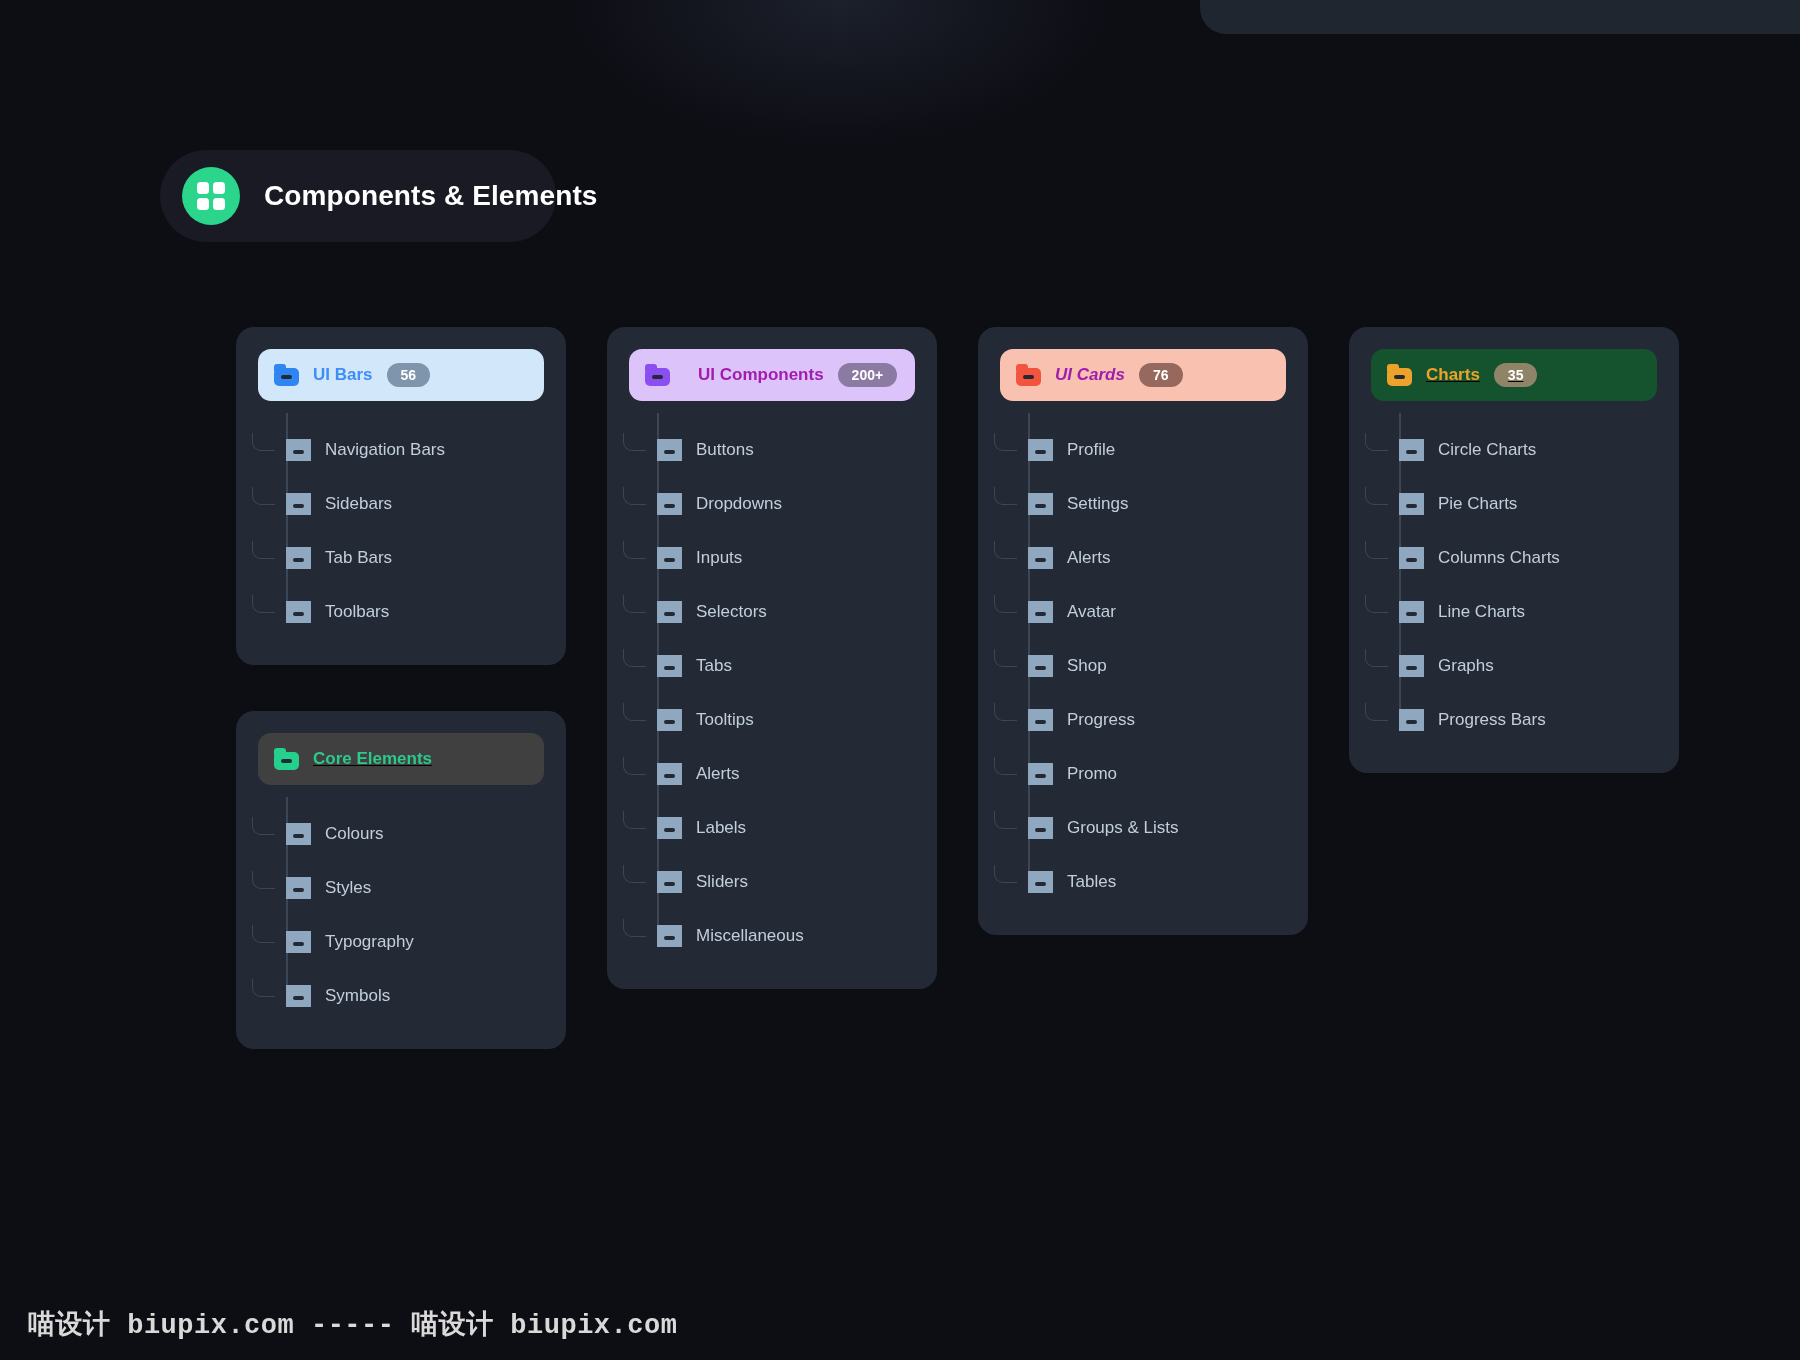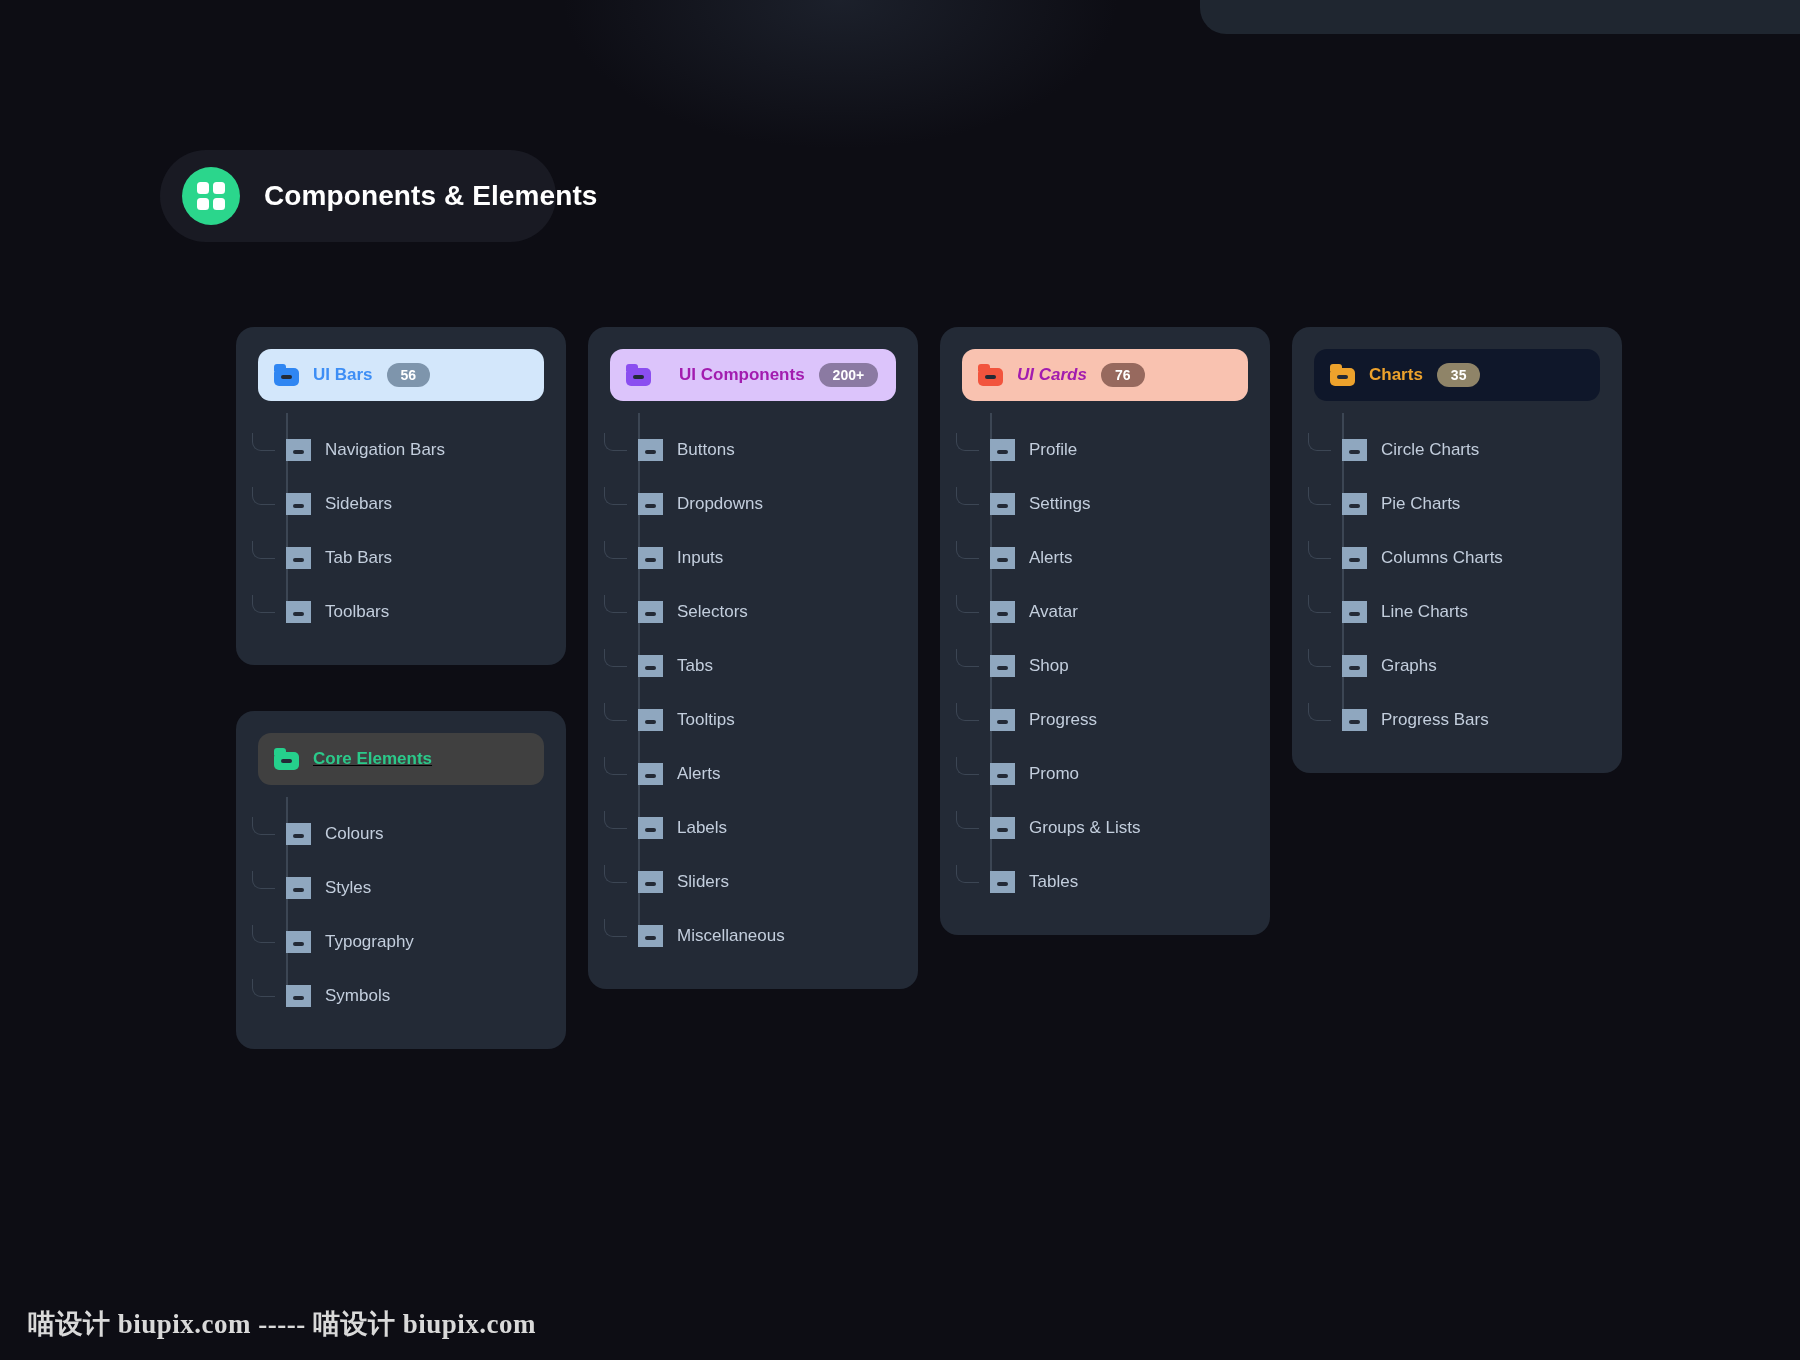--- a/index.html
+++ b/index.html
@@ -81,21 +81,21 @@
     white-space: nowrap;
   }
 
   
   .board {
     position: absolute;
     left: 236px;
     top: 327px;
     width: 1450px;
     display: flex;
-    gap: 22px;
+    gap: 41px;
     align-items: flex-start;
   }
   .column {
     width: 330px;
     display: flex;
     flex-direction: column;
     gap: 46px;
     flex: none;
   }
 
@@ -207,21 +207,21 @@
   .child .folder { color: #8fa7bf; background: #8fa7bf; }
   .child .folder .tab,
   .child .folder .body { background: #8fa7bf; }
 
   
   .watermark {
     position: absolute;
     left: 28px;
     bottom: 18px;
     color: #d9d9d9;
-    font-family: Liberation Serif, serif;
+    font-family: Liberation Mono, monospace;
     font-size: 27px;
     font-weight: bold;
     letter-spacing: 0.5px;
     white-space: nowrap;
   }
 </style>
 </head>
 <body>
 
 <div class="top-right-panel"></div>
@@ -508,21 +508,21 @@
               <span class="body"></span>
               <span class="slot"></span>
             </span>
             <span class="child-label">Tables</span>
           </div>
         </div>
       </div>
     </div>
     <div class="column">
       <div class="card">
-        <div class="group-header" style="background: #0f172a;">
+        <div class="group-header" style="background: #14532d; text-decoration: underline;">
           <span class="folder">
             <span class="tab" style="background: rgb(237, 162, 44);"></span>
             <span class="body" style="background: rgb(237, 162, 44);"></span>
             <span class="slot"></span>
           </span>
           <span class="group-title" style="color: rgb(237, 162, 44);">Charts</span>
           <span class="group-badge" style="background: rgb(143, 132, 104);">35</span>
         </div>
         <div class="children">
           <div class="child">

